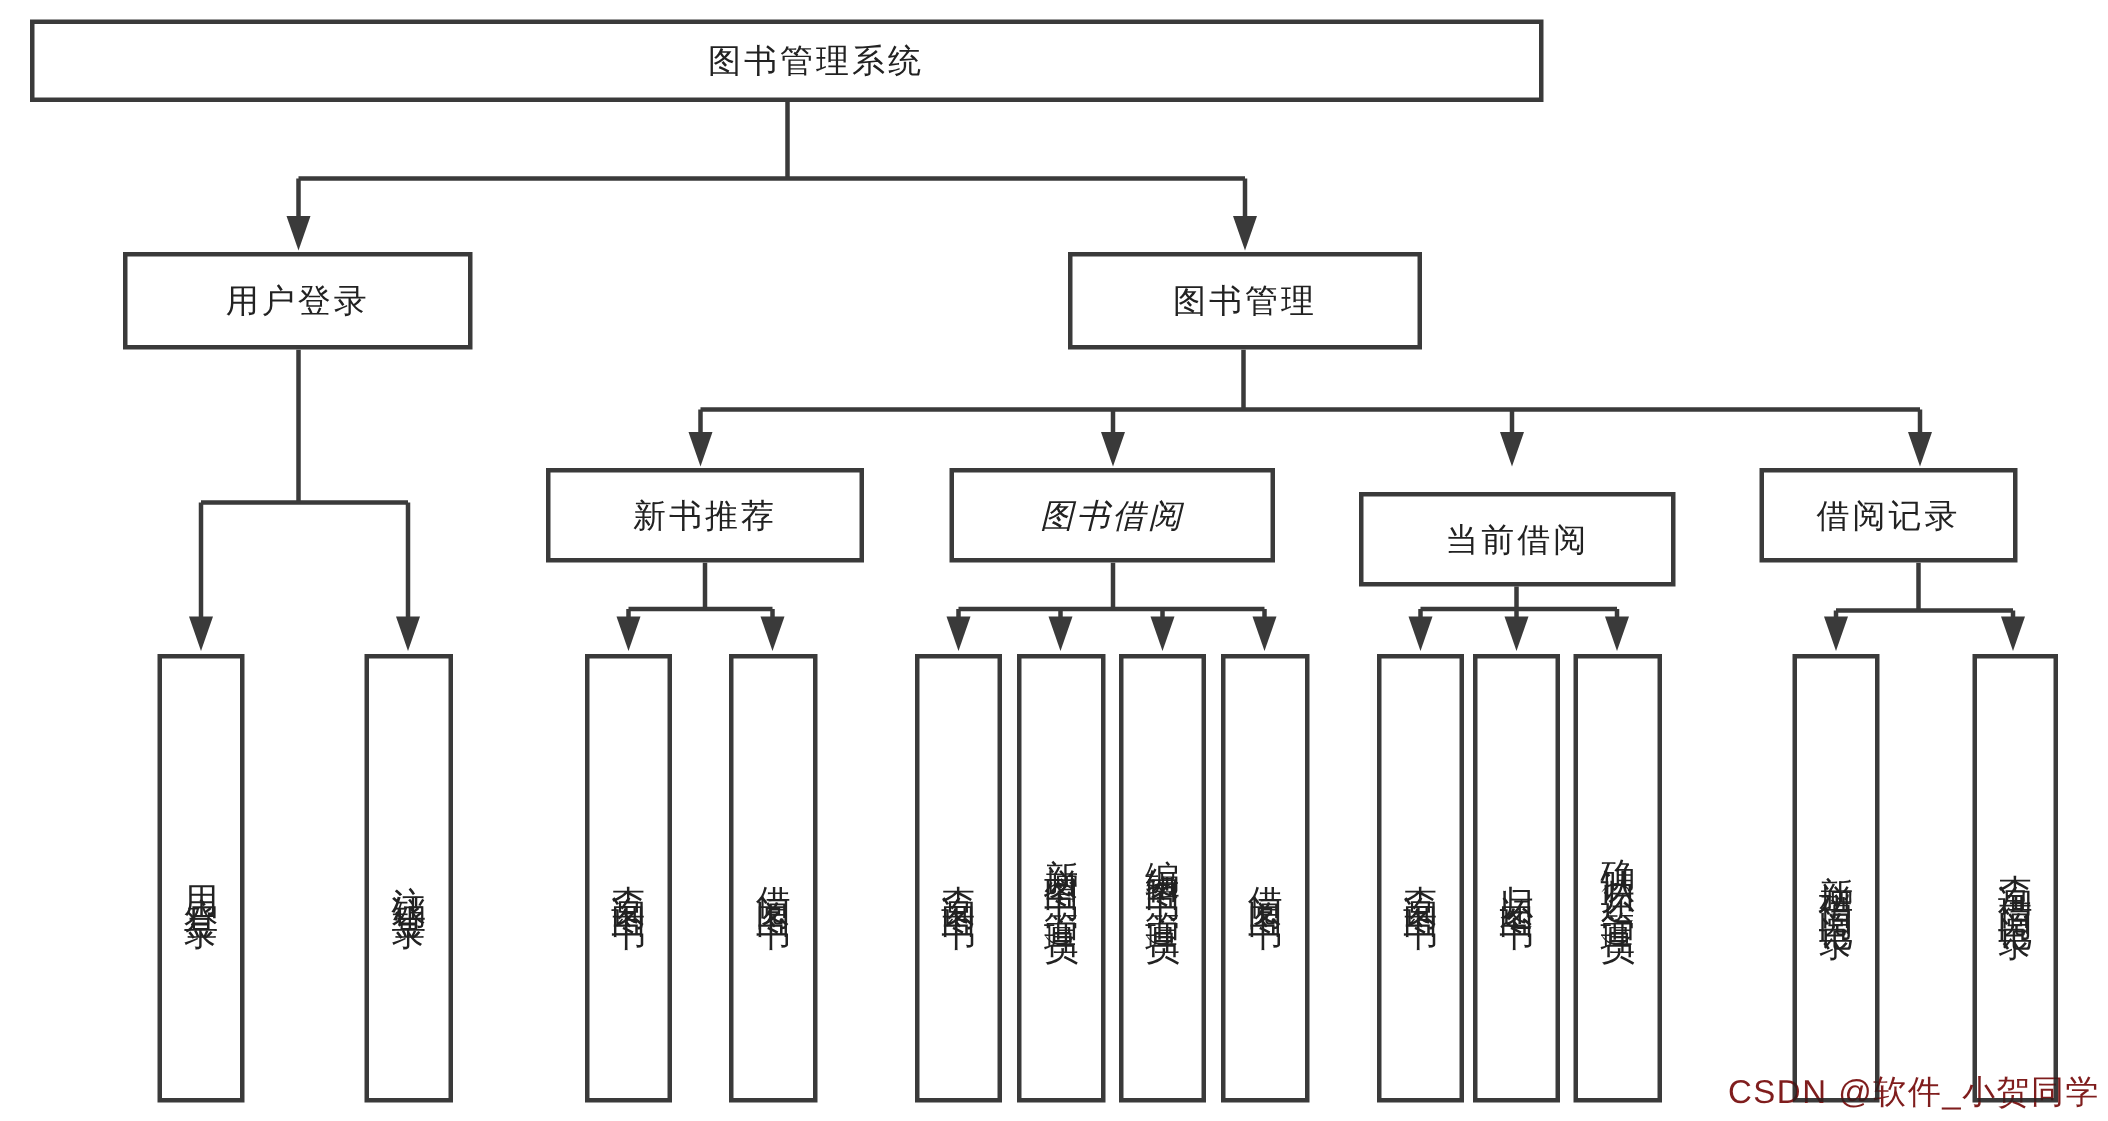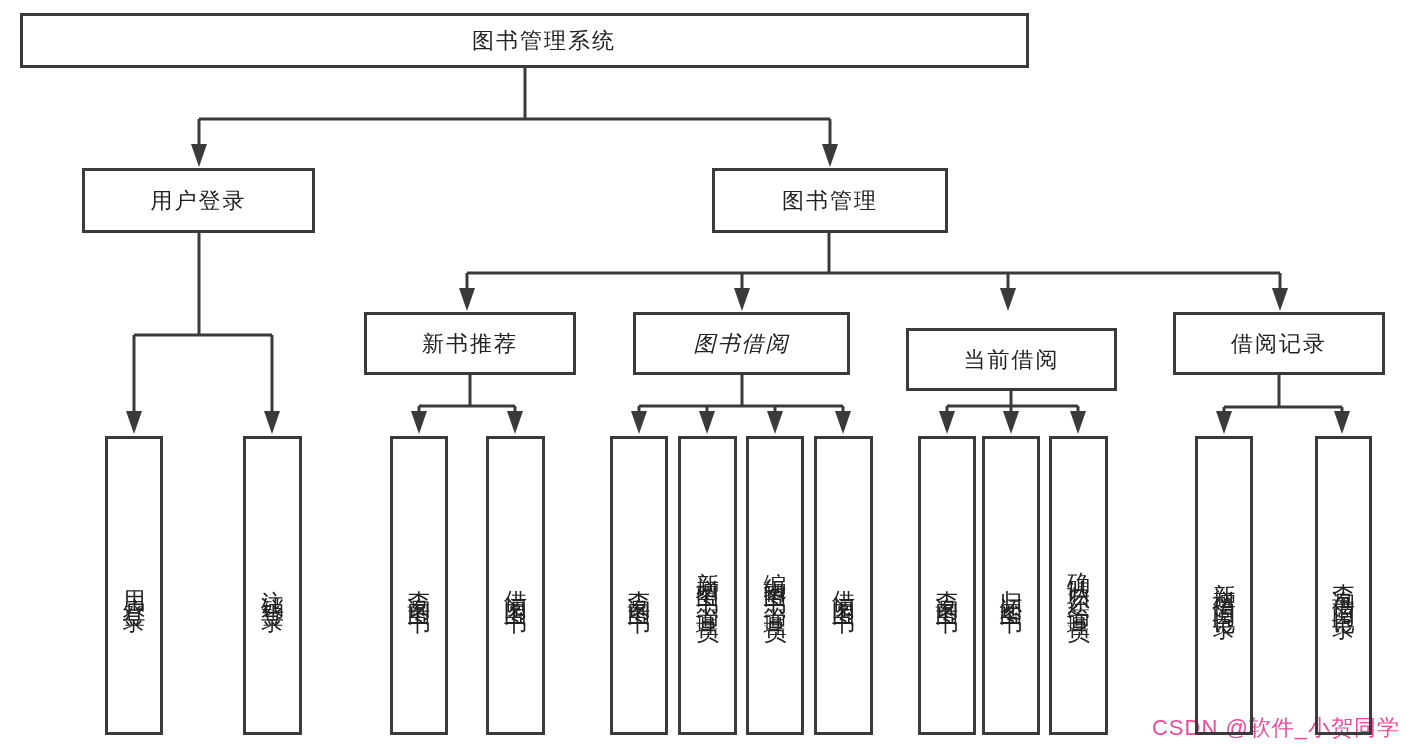--- a/index.html
+++ b/index.html
@@ -42,21 +42,21 @@
     text-orientation: mixed;
     font-size: 23px;
     letter-spacing: 7px;
     line-height: 1;
   }
   .watermark {
     position: absolute;
     right: 5px;
     bottom: 4px;
     font-size: 22px;
-    color: #ec4899;
+    color: #7f1d1d;
     letter-spacing: 1px;
     z-index: 10;
     mix-blend-mode: darken;
     white-space: nowrap;
     margin-left: 48px;
   }
 </style>
 </head>
 <body>
 
@@ -155,21 +155,21 @@
 
   <div class="hbox" style="left:364px; top:312px; width:212px; height:63px;">
     <span>新书推荐</span>
   </div>
   <div class="hbox" style="left:633px; top:312px; width:217px; height:63px;font-style:italic;">
     <span>图书借阅</span>
   </div>
   <div class="hbox" style="left:906px; top:328px; width:211px; height:63px;">
     <span>当前借阅</span>
   </div>
-  <div class="hbox" style="left:1173px; top:312px; width:212px; height:63px;font-family:Liberation Mono, monospace;">
+  <div class="hbox" style="left:1173px; top:312px; width:172px; height:63px;font-family:Liberation Mono, monospace;">
     <span>借阅记录</span>
   </div>
 
   <div class="vbox" style="left:105px; top:436px; width:58px; height:299px;">
     <span>用户登录</span>
   </div>
   <div class="vbox" style="left:243px; top:436px; width:59px; height:299px;">
     <span>注销登录</span>
   </div>
 

